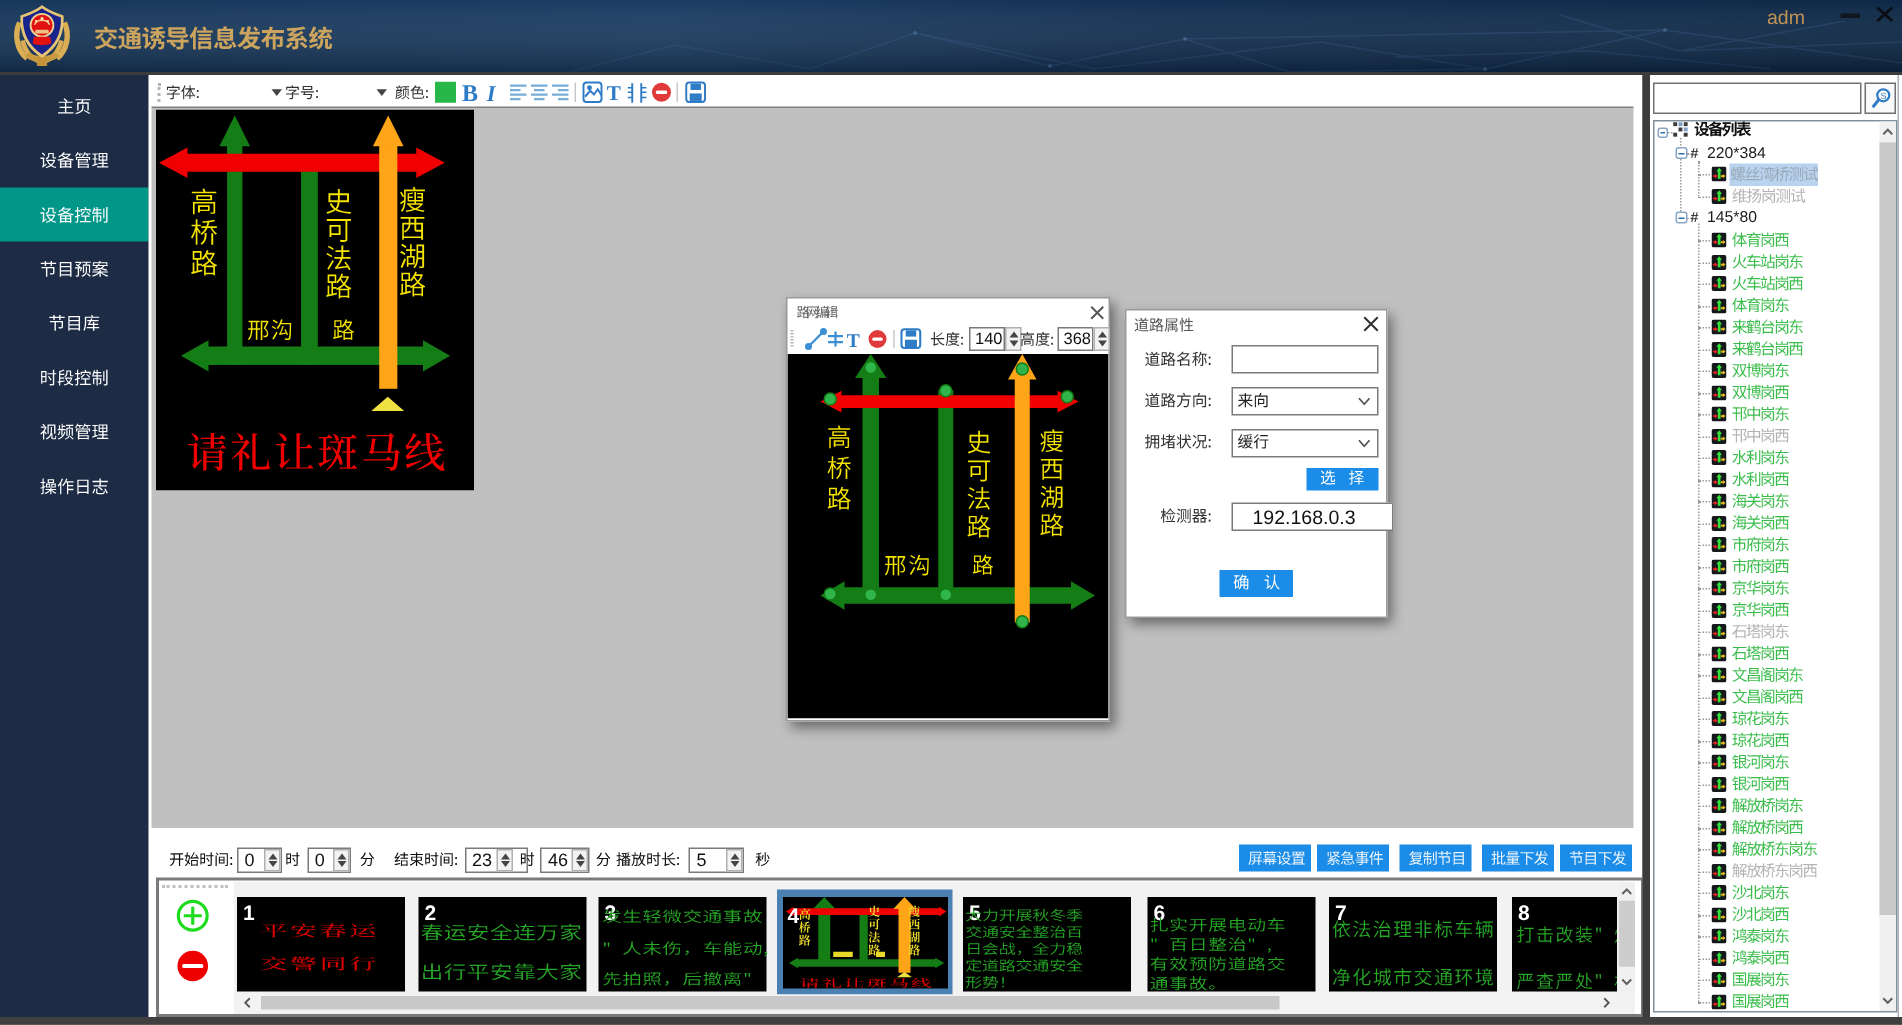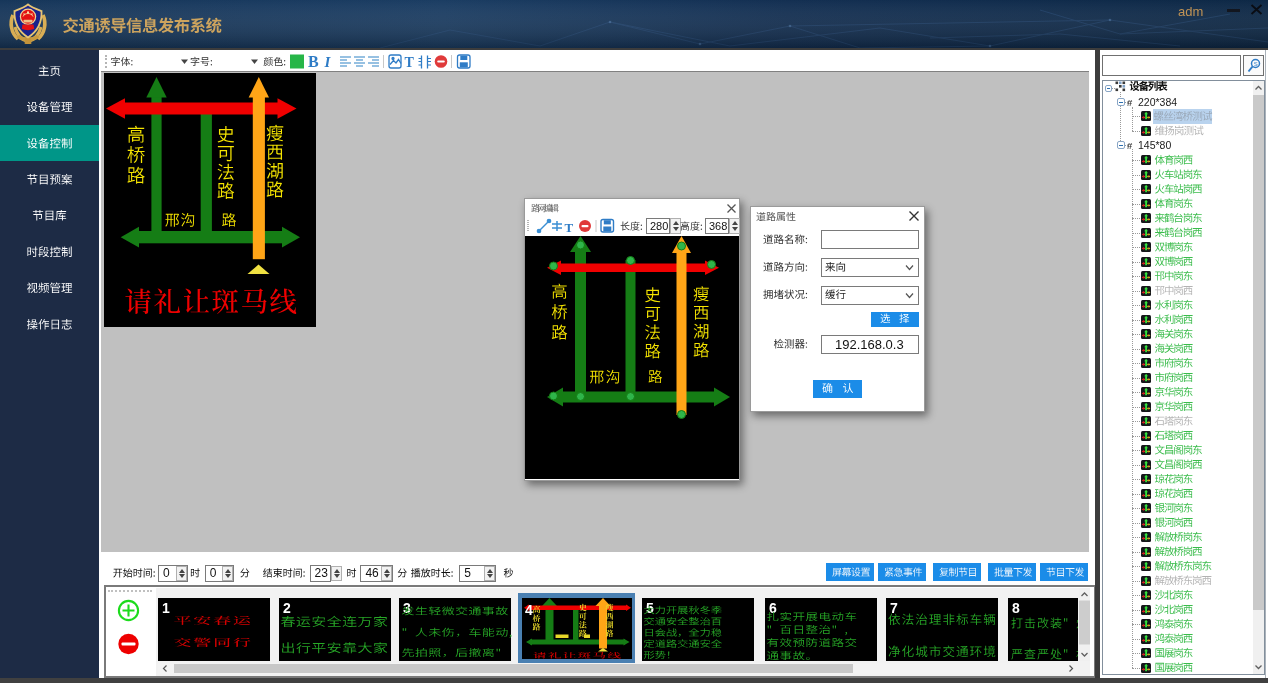--- a/index.html
+++ b/index.html
@@ -145,21 +145,21 @@
 <path d="M28 8 h10 M28 12 h10 M33 5 v10"></path>
 </g>
 <text x="40.5" y="15.5" font-family="Liberation Serif,serif" font-weight="bold" font-size="13" fill="#2f7cc6">T</text>
 <circle cx="61" cy="10" r="6" fill="#e03a3a"></circle>
     <rect x="57.5" y="9" width="7" height="2.2" fill="#fff" rx="1"></rect>
 <path d="M72 4 v12" stroke="#c8c8c8"></path>
 <rect x="77" y="3.5" width="12.5" height="12.5" rx="2" fill="none" stroke="#2f7cc6" stroke-width="1.4"></rect>
 <rect x="79.8" y="4.2" width="7" height="4.2" fill="#2f7cc6"></rect>
     <rect x="79.3" y="10.5" width="8" height="5" fill="#2f7cc6"></rect>
 </svg>
-<div class="inp" style="left:646px;top:218px;width:24px;height:16px;font-size:11px;line-height:14px">280</div>
+<div class="inp" style="left:646px;top:218px;width:24px;height:16px;font-size:11px;line-height:14px">140</div>
 <div class="sp" style="left:670px;top:218px;height:16px">
     <i class="spu"></i>
     <i class="spd"></i>
   </div>
 <div class="inp" style="left:705px;top:218px;width:24px;height:16px;font-size:11px;line-height:14px">368</div>
 <div class="sp" style="left:729px;top:218px;height:16px">
     <i class="spu"></i>
     <i class="spd"></i>
   </div>
 <svg class="ab" style="left:525px;top:236px" width="214" height="243" viewBox="0 0 214 243">
@@ -200,33 +200,33 @@
 <div class="inp" style="left:821px;top:230px;width:98px;height:19px"></div>
 <div class="inp" style="left:821px;top:258px;width:98px;height:19px"></div>
 <div class="inp" style="left:821px;top:286px;width:98px;height:19px"></div>
 <svg class="ab" style="left:905px;top:264px" width="9" height="7" viewBox="0 0 9 7">
     <path d="M1 1.5 L4.5 5.5 L8 1.5" stroke="#555" stroke-width="1.2" fill="none"></path>
   </svg>
 <svg class="ab" style="left:905px;top:292px" width="9" height="7" viewBox="0 0 9 7">
     <path d="M1 1.5 L4.5 5.5 L8 1.5" stroke="#555" stroke-width="1.2" fill="none"></path>
   </svg>
 <div class="btn" style="left:871px;top:311.5px;width:48px;height:15px"></div>
-<div class="inp" style="left:821px;top:335px;width:98px;height:19px;font-size:13px;line-height:17px;padding-left:13px">192.168.0.3</div>
+<div class="inp" style="left:821px;top:335px;width:108px;height:19px;font-size:13px;line-height:17px;padding-left:13px">192.168.0.3</div>
 <div class="btn" style="left:813px;top:379.5px;width:49px;height:18px"></div>
 <div class="inp" style="left:158px;top:565px;width:30px;height:16.5px;line-height:14px;padding-left:4px">0</div>
 <div class="sp" style="left:176px;top:566px;height:14.5px">
     <i class="spu"></i>
     <i class="spd"></i>
   </div>
 <div class="inp" style="left:204.8px;top:565px;width:29.5px;height:16.5px;line-height:14px;padding-left:4px">0</div>
 <div class="sp" style="left:222.3px;top:566px;height:14.5px">
     <i class="spu"></i>
     <i class="spd"></i>
   </div>
-<div class="inp" style="left:309.6px;top:565px;width:21px;height:16.5px;line-height:14px;padding-left:4px">23</div>
+<div class="inp" style="left:309.6px;top:565px;width:42px;height:16.5px;line-height:14px;padding-left:4px">23</div>
 <div class="sp" style="left:331.1px;top:566px;height:14.5px">
     <i class="spu"></i>
     <i class="spd"></i>
   </div>
 <div class="inp" style="left:360.4px;top:565px;width:32.5px;height:16.5px;line-height:14px;padding-left:4px">46</div>
 <div class="sp" style="left:380.9px;top:566px;height:14.5px">
     <i class="spu"></i>
     <i class="spd"></i>
   </div>
 <div class="inp" style="left:459.3px;top:565px;width:37px;height:16.5px;line-height:14px;padding-left:4px">5</div>

